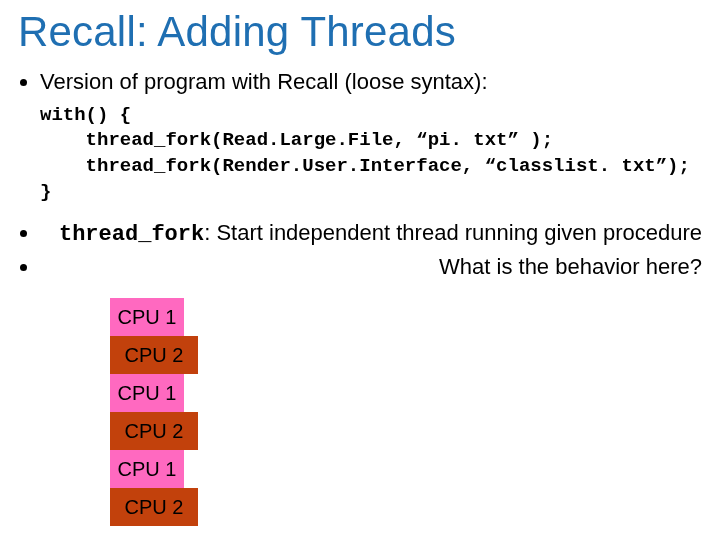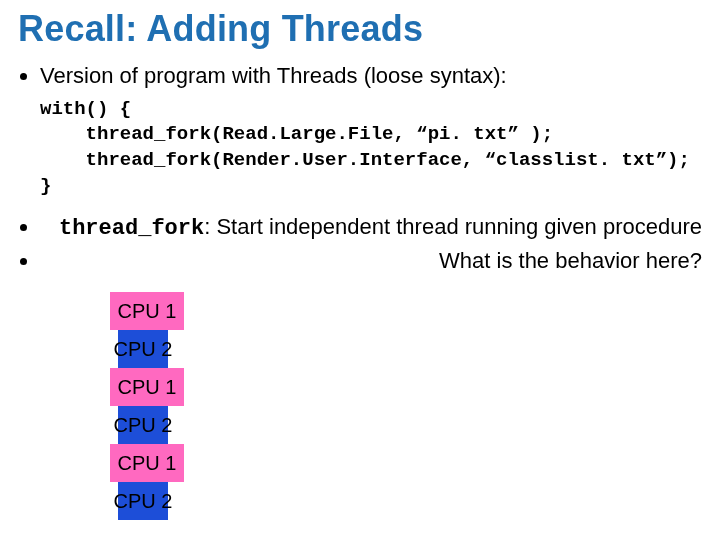--- a/index.html
+++ b/index.html
@@ -12,24 +12,24 @@
     color: #000;
   }
   .slide {
     position: relative;
     width: 720px;
     height: 540px;
     box-sizing: border-box;
     padding: 8px 18px 0 18px;
   }
   .title {
-    font-size: 36px;
+    font-size: 42px;
     color: #1f6fb2;
     margin: 0 0 12px 0;
-    font-weight: bold;
+    font-weight: normal;
     letter-spacing: 0.2px;
   }
   ul.top {
     margin: 0 0 6px 0;
     padding-left: 22px;
     font-size: 22px;
     line-height: 1.3;
   }
   ul.top > li {
     margin-bottom: 4px;
@@ -71,21 +71,21 @@
   .cpu-box {
     display: inline-flex;
     align-items: center;
     justify-content: center;
     height: 38px;
     font-size: 20px;
     color: #000;
     white-space: nowrap;
   }
   .cpu1 { background: #ff69c0; width: 74px; }
-  .cpu2 { background: #1d4ed8; width: 50px; margin-left: 8px; }
+  .cpu2 { background: #c2410c; width: 88px; }
   .gap-s { width: 24px; }
   .gap-m { width: 18px; }
 
   .time-row {
     margin: 14px 0 0 140px;
     display: flex;
     align-items: center;
     gap: 14px;
     font-size: 22px;
   }
@@ -109,21 +109,21 @@
   [data-bind].inline { display: inline; }
 </style>
 </head>
 <body>
 
 <div class="slide">
 
   <h1 class="title" data-bind="title">Recall: Adding Threads</h1>
 
   <ul class="top">
-    <li data-bind="bullets.b1">Version of program with Threads (loose syntax):</li>
+    <li data-bind="bullets.b1">Version of program with Recall (loose syntax):</li>
   </ul>
 
   <pre class="code"><span data-bind="code.l1">with() {</span>
 <span data-bind="code.l2">    thread_fork(Read.Large.File, “pi. txt” );</span>
 <span data-bind="code.l3">    thread_fork(Render.User.Interface, “classlist. txt”);</span>
 <span data-bind="code.l4">}</span></pre>
 
   <ul class="mid">
     <li>
       <span class="mono-inline inline" data-bind="mid.tf_mono">thread_fork</span><span class="inline" data-bind="mid.tf_rest">: Start independent thread running given procedure</span>

